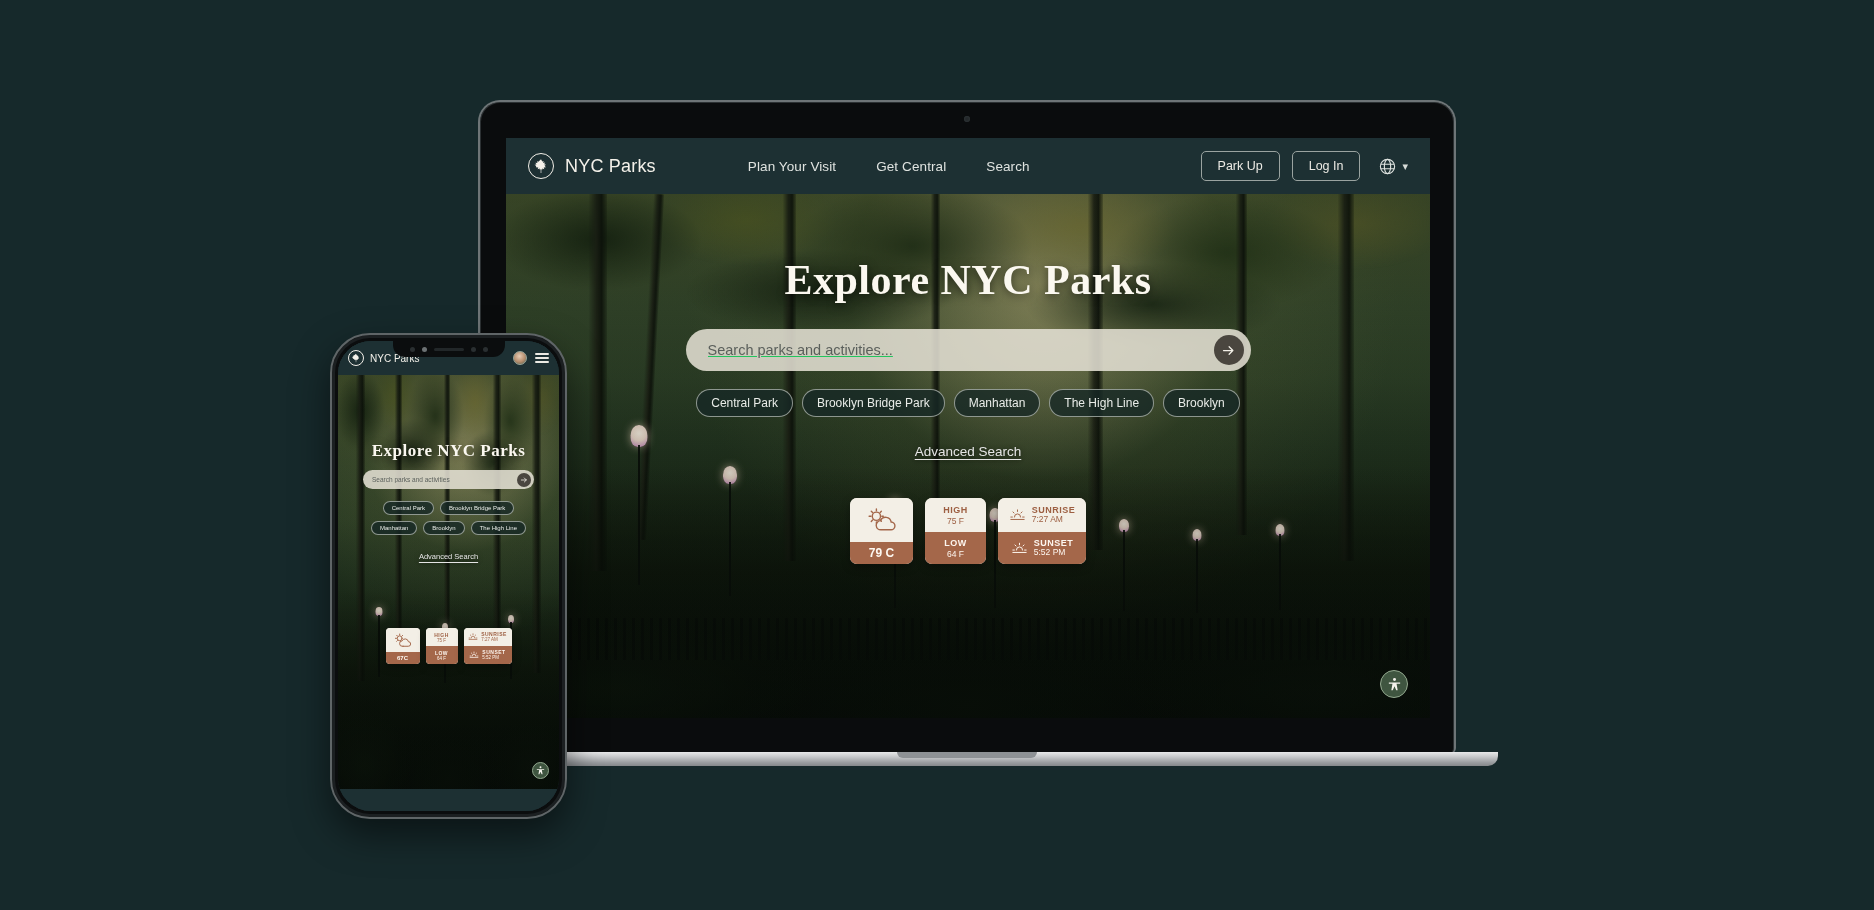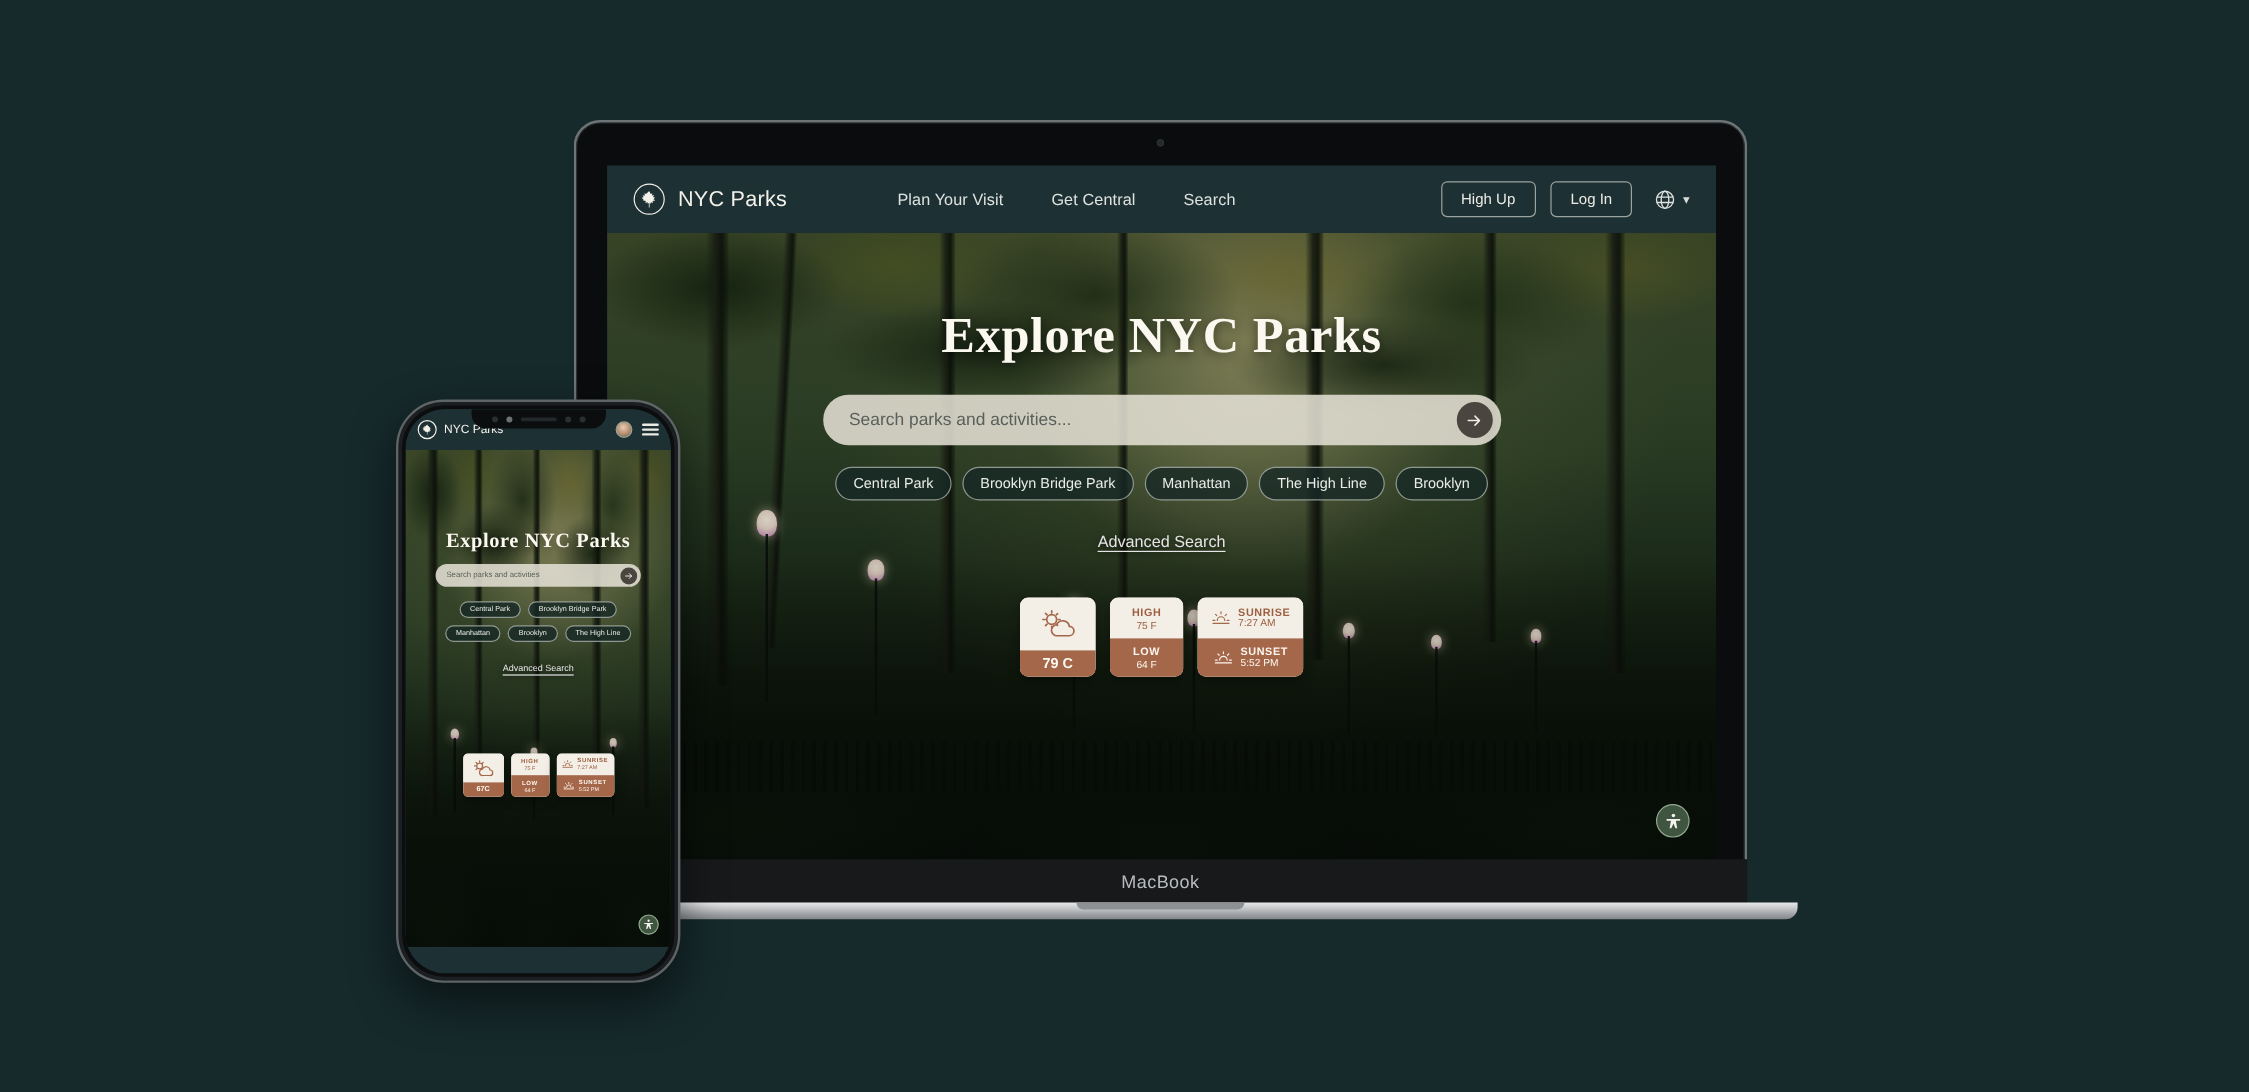--- a/index.html
+++ b/index.html
@@ -129,21 +129,21 @@
     font-weight: 700; color: #fbf8f0; letter-spacing: .5px;
     text-shadow: 0 2px 10px rgba(0,0,0,.5);
   }
   .search-bar {
     display: flex; align-items: center;
     background: rgba(226,223,211,.88);
     border-radius: 999px;
   }
   .search-input {
     flex: 1; border: none; outline: none; background: transparent;
-    color: #eab308; font-family: inherit;
+    color: #22c55e; font-family: inherit; text-decoration: underline;
   }
   .search-input::placeholder { color: #5a5f5b; }
   .search-go {
     border-radius: 50%; background: #4a463f;
     display: flex; align-items: center; justify-content: center; flex: none; cursor: pointer;
   }
   .search-go svg { display: block; }
   .chips { display: flex; flex-wrap: wrap; justify-content: center; align-items: center; }
   .chip {
     background: rgba(22,40,38,.80); color: #e9ece8;
@@ -230,21 +230,21 @@
               <span class="brand-name">NYC Parks</span>
             </div>
 
             <div class="nav-links">
               <span class="nav-link">Plan Your Visit</span>
               <span class="nav-link">Get Central</span>
               <span class="nav-link">Search</span>
             </div>
 
             <div class="nav-actions">
-              <button class="nav-btn">High Up</button>
+              <button class="nav-btn">Park Up</button>
               <button class="nav-btn">Log In</button>
               <span class="globe-wrap">
                 <span>
                   <svg viewBox="0 0 24 24" fill="none" stroke="#dfe3e0" stroke-width="1.4">
                     <circle cx="12" cy="12" r="9"></circle>
                     <ellipse cx="12" cy="12" rx="4" ry="9"></ellipse>
                     <path d="M3.2 9.2h17.6M3.2 14.8h17.6"></path>
                   </svg>
                 </span>
                 <span class="chev">▾</span>
@@ -381,23 +381,20 @@
                 <circle cx="12" cy="5" r="2.1" fill="#f4f2ec"></circle>
                 <path d="M4 9.2h16v1.9h-5.1l1.6 9h-2.1L12 14.6 9.6 20.1H7.5l1.6-9H4z" fill="#f4f2ec"></path>
               </svg>
             </div>
           </div>
 
         </div>
       </div>
     </div>
 
-    <div class="laptop-chin">
-      <span class="chin-label">MacBook</span>
-    </div>
     <div class="laptop-base"></div>
     <div class="laptop-foot"></div>
   </div>
 
   <div class="phone">
     <div class="phone-body"></div>
     <div class="phone-screen">
       <div class="notch">
         <span class="dot"></span>
         <span class="dot bright"></span>

